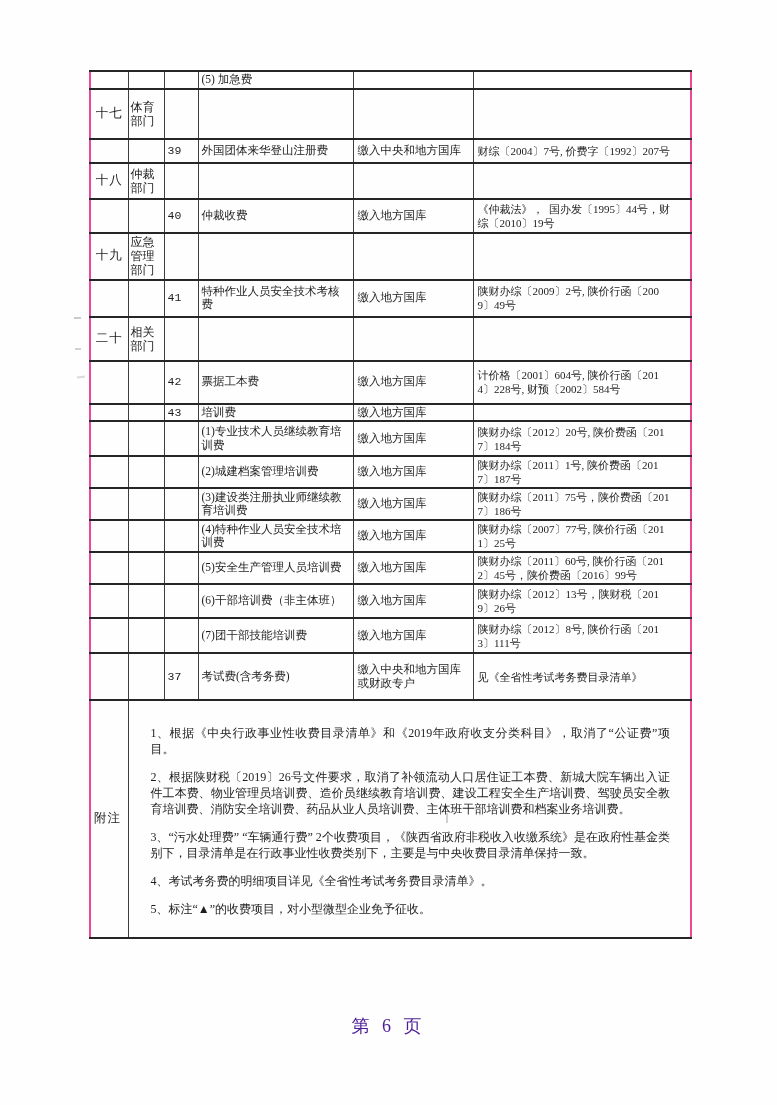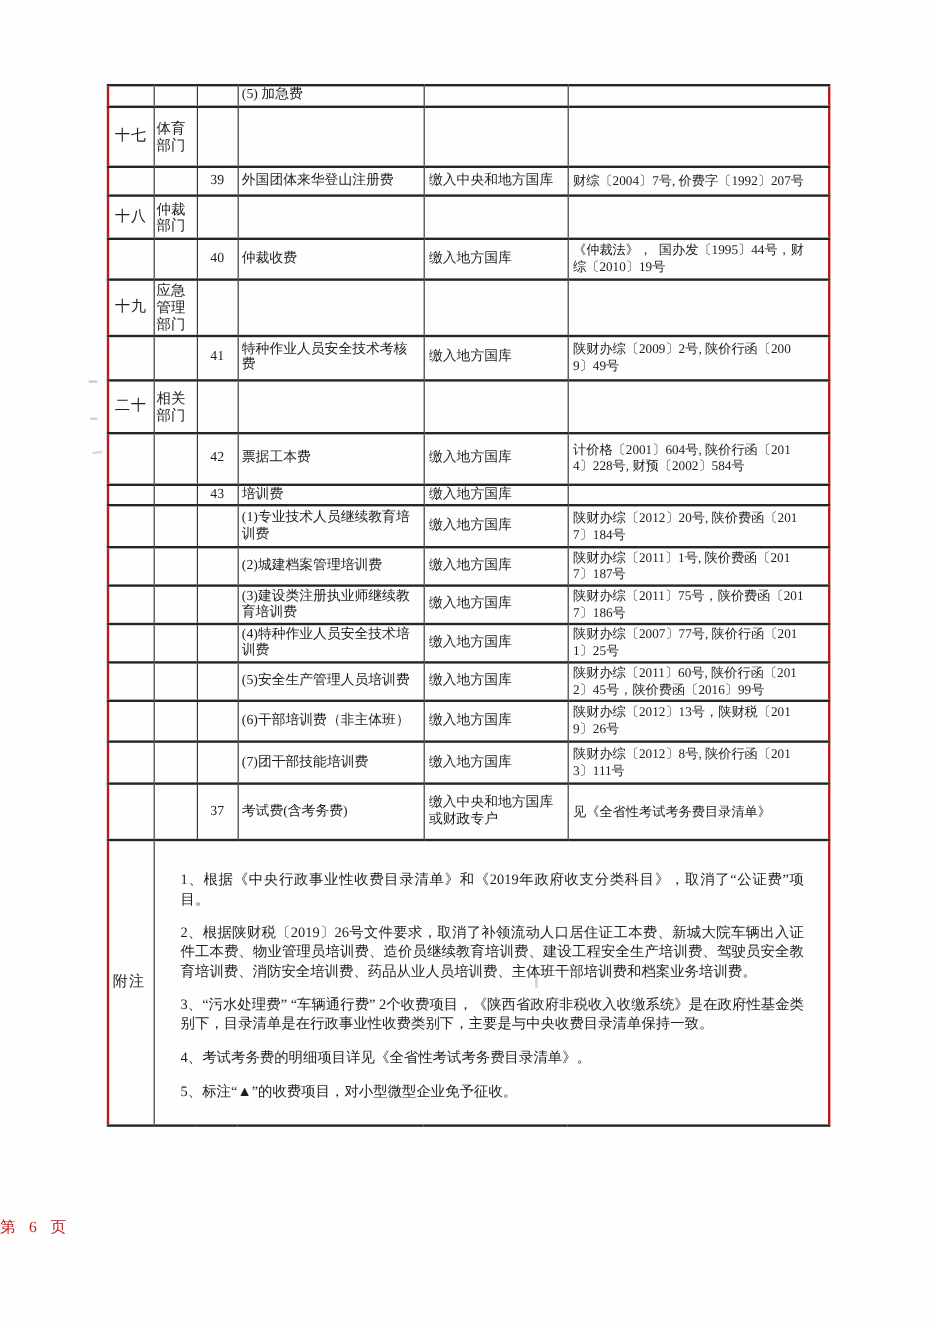--- a/index.html
+++ b/index.html
@@ -4,40 +4,40 @@
 <style>
   html,body{margin:0;padding:0;background:#e8e8e8;}
   .page{
     position:relative;width:777px;height:1105px;background:#fefefe;
     font-family:"Liberation Serif","DejaVu Serif",serif;color:#1d1d1d;
     margin:0 auto;overflow:hidden;
   }
   .fee-table{
     position:absolute;left:89px;top:70px;width:601px;
     border-collapse:collapse;table-layout:fixed;
-    border:2px solid #b91c1c;
+    border:2px solid #ec4899;
   }
   .fee-table td{
     border-left:1px solid #3d3d3d;border-right:1px solid #3d3d3d;
     border-top:2px solid #262626;border-bottom:2px solid #262626;
     padding:1px 3px;font-size:11.5px;line-height:13.5px;
     vertical-align:middle;overflow:hidden;word-break:break-all;
   }
   td.group{text-align:center;font-size:12.5px;letter-spacing:1px;padding:1px 1px;}
   td.dept{padding:1px 2px;font-size:12px;line-height:14px;}
-  td.num{text-align:center;font-size:11.5px;font-family:Liberation Serif, serif;}
+  td.num{text-align:left;font-size:11.5px;font-family:Liberation Mono, monospace;}
   td.name{font-size:11.5px;padding:1px 4px 1px 3px;}
   td.treasury{font-size:11.5px;padding:1px 2px 1px 4px;}
   td.basis{font-size:11px;line-height:14px;white-space:pre-wrap;padding:1px 17px 1px 4px;}
   td.notes-label{text-align:left;font-size:12.5px;letter-spacing:1px;}
   td.notes-cell{padding:12px 8px 8px 10px;font-size:12px;line-height:16px;vertical-align:top;}
   .note-line{margin:12px;text-align:justify;}
   .page-footer{
-    position:absolute;top:1014px;left:0;width:100%;
-    font-size:13px;letter-spacing:4px;color:#b91c1c;
+    position:absolute;top:1014px;left:0;width:100%;text-align:center;
+    font-size:18px;letter-spacing:4px;color:#4c1d95;
   }
   .artifact{position:absolute;background:#8f8f8f;}
   .a1{left:74px;top:317px;width:7px;height:2px;opacity:.45;}
   .a2{left:75px;top:348px;width:6px;height:2px;opacity:.4;}
   .a3{left:77px;top:376px;width:8px;height:2px;opacity:.32;transform:rotate(-8deg);}
   .a4{left:446px;top:813px;width:2px;height:10px;opacity:.4;}
 </style>
 </head>
 <body>
 

